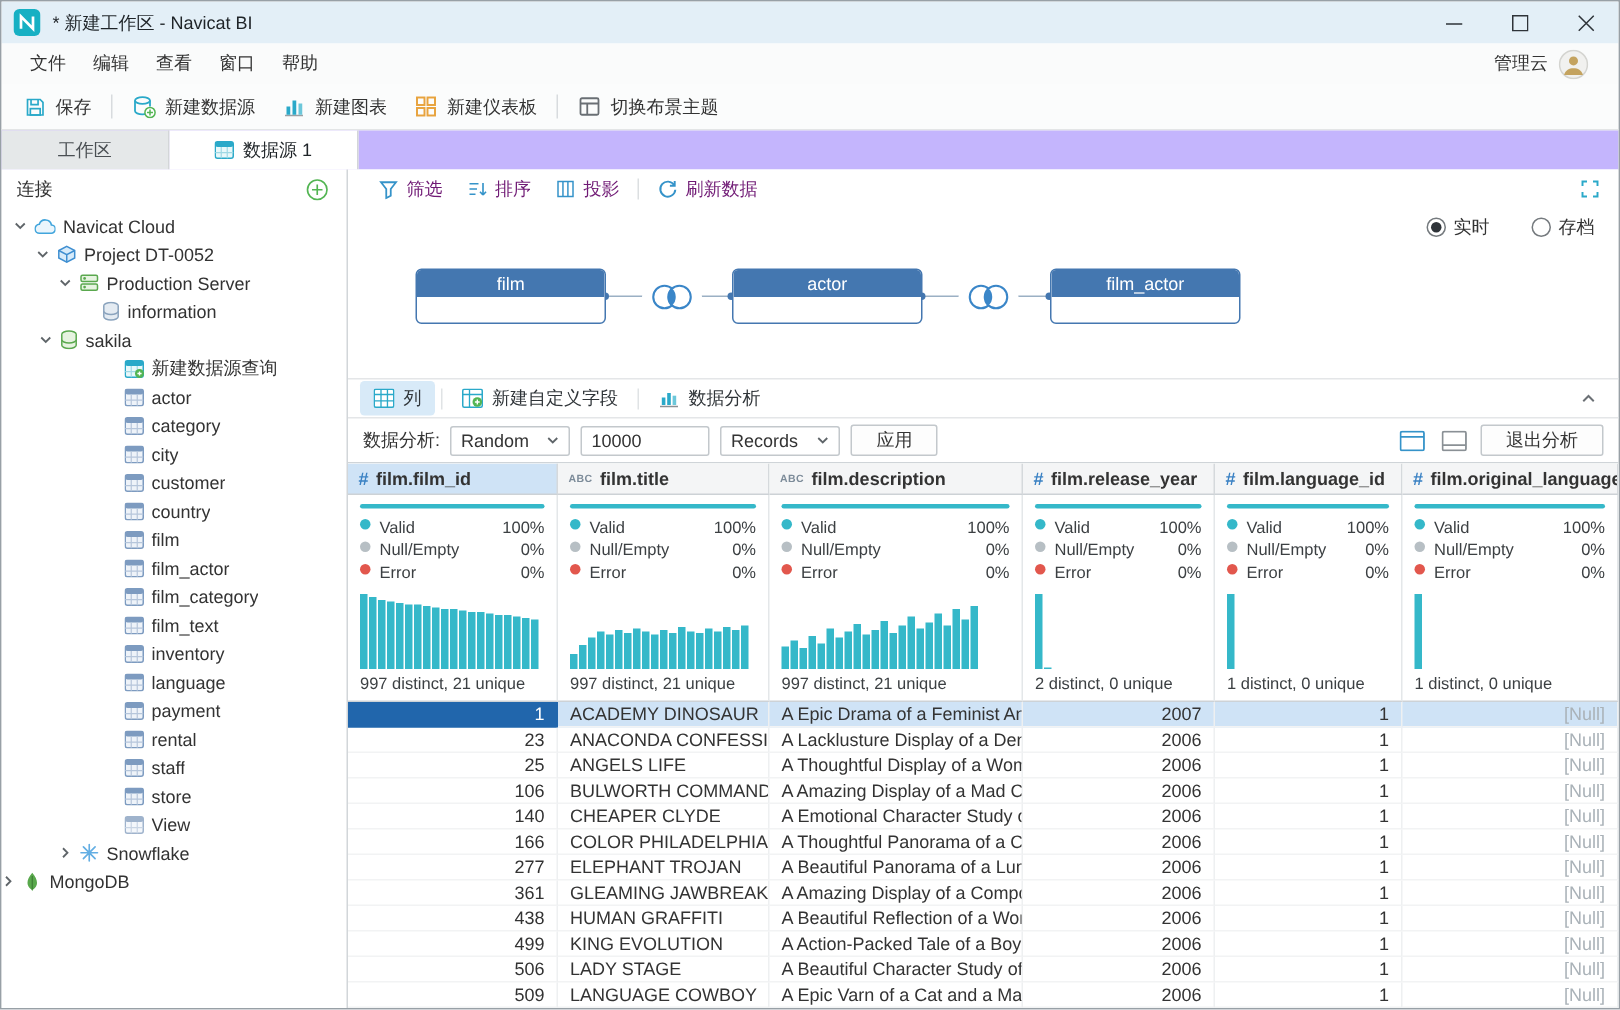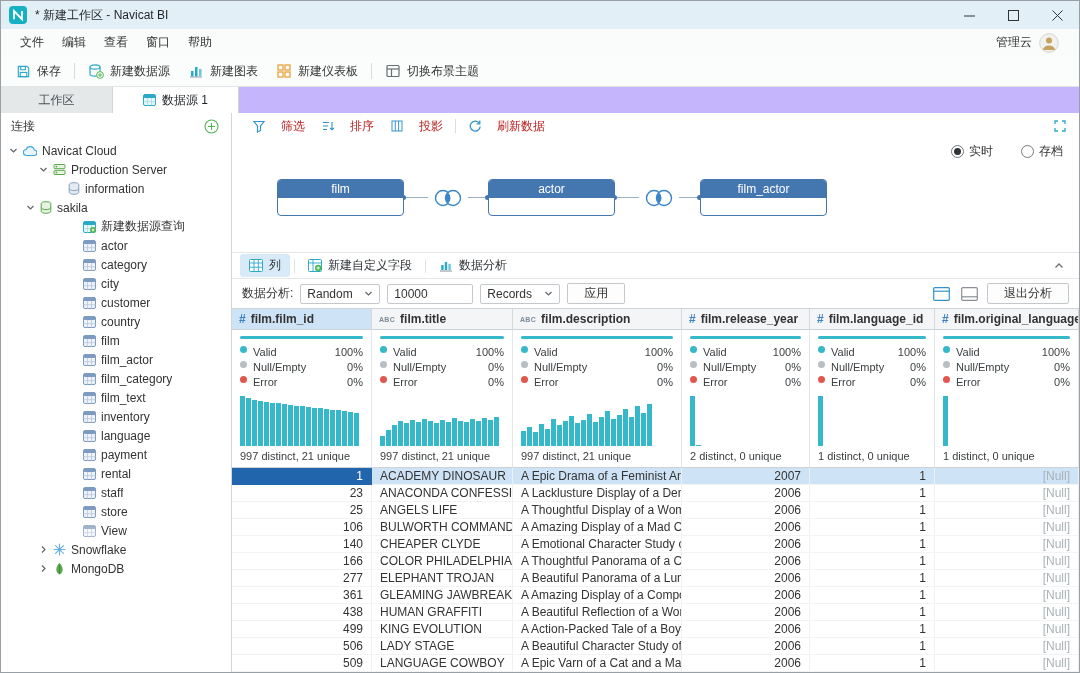--- a/index.html
+++ b/index.html
@@ -40,21 +40,21 @@
   .side-head{height:27px;display:flex;align-items:center;justify-content:space-between;padding:0 12px 0 10px}
   .tree{flex:1;overflow:hidden;padding-top:1px}
   .tree-item{height:19px;display:flex;align-items:center;gap:5px;white-space:nowrap;cursor:default}
   .arr-sp{width:9px;flex:none}
   .tree-label{overflow:hidden;text-overflow:ellipsis}
 
   .main{flex:1;display:flex;flex-direction:column;min-width:0;background:#fff}
 
   
   .qtoolbar{height:26px;display:flex;align-items:center;padding:0 12px}
-  .qbtn{display:flex;align-items:center;gap:15px;padding:0 8px;color:#b91c1c}
+  .qbtn{display:flex;align-items:center;gap:5px;padding:0 8px;color:#701a75}
   .qsep{width:1px;height:14px;background:#dcdfe1;margin:0 4px}
   .fsbtn{margin-left:auto;display:flex}
 
   
   .canvas{height:114px;position:relative;border-bottom:1px solid #e4e6e8}
   .mode{position:absolute;top:4px;right:16px;display:flex;gap:28px;align-items:center}
   .radio{display:flex;align-items:center}
   .rdot{width:13px;height:13px;border:1px solid #757a7e;border-radius:50%;display:inline-flex;
         align-items:center;justify-content:center;margin-right:5px;background:#fff}
   .rdot.sel::after{content:'';width:7px;height:7px;border-radius:50%;background:#2e3338}
@@ -247,20 +247,34 @@
                 <path d="M1.5 3 4.5 6 7.5 3" fill="none" stroke="#5f6569" stroke-width="1.2"></path>
               </svg>
             </span>
             <span class="icn">
               <svg width="14" height="12" viewBox="0 0 14 12">
                 <path d="M3.5 10.5a3 3 0 0 1-.3-6A4.2 4.2 0 0 1 11.3 5a2.7 2.7 0 0 1-.3 5.5z" fill="#eaf5fc" stroke="#41a5dc" stroke-width="1.1"></path>
               </svg>
             </span>
             <span class="tree-label">Navicat Cloud</span>
           </div>
+          <div class="tree-item" style="padding-left: 23px;">
+            <span class="icn">
+              <svg width="9" height="9" viewBox="0 0 9 9">
+                <path d="M1.5 3 4.5 6 7.5 3" fill="none" stroke="#5f6569" stroke-width="1.2"></path>
+              </svg>
+            </span>
+            <span class="icn">
+              <svg width="13" height="13" viewBox="0 0 13 13">
+                <path d="M6.5 1.2 11.8 4v5L6.5 11.8 1.2 9V4z" fill="#d7ebfa" stroke="#3f8fd1"></path>
+                <path d="M1.2 4l5.3 2.8L11.8 4M6.5 6.8v5" fill="none" stroke="#3f8fd1"></path>
+              </svg>
+            </span>
+            <span class="tree-label">Project DT-0052</span>
+          </div>
           <div class="tree-item" style="padding-left: 38px;">
             <span class="icn">
               <svg width="9" height="9" viewBox="0 0 9 9">
                 <path d="M1.5 3 4.5 6 7.5 3" fill="none" stroke="#5f6569" stroke-width="1.2"></path>
               </svg>
             </span>
             <span class="icn">
               <svg width="13" height="13" viewBox="0 0 13 13">
                 <rect x="1" y="1.5" width="11" height="4.2" rx="1" fill="#e7f4e1" stroke="#5aa84e"></rect>
                 <rect x="1" y="7.3" width="11" height="4.2" rx="1" fill="#e7f4e1" stroke="#5aa84e"></rect>
@@ -493,21 +507,21 @@
             </span>
             <span class="icn">
               <svg width="13" height="13" viewBox="0 0 13 13">
                 <g stroke="#63aee3" stroke-width="1.1" stroke-linecap="round">
                   <path d="M6.5 1v11M1 6.5h11M2.6 2.6l7.8 7.8M10.4 2.6l-7.8 7.8"></path>
                 </g>
               </svg>
             </span>
             <span class="tree-label">Snowflake</span>
           </div>
-          <div class="tree-item" style="padding-left: 38px;">
+          <div class="tree-item" style="">
             <span class="icn">
               <svg width="9" height="9" viewBox="0 0 9 9">
                 <path d="M3 1.5 6 4.5 3 7.5" fill="none" stroke="#5f6569" stroke-width="1.2"></path>
               </svg>
             </span>
             <span class="icn">
               <svg width="13" height="13" viewBox="0 0 13 13">
                 <path d="M6.5 0.8c2.6 3 3.6 5.6 3 8.1-.4 1.8-2 2.9-2.6 3.2l-.4 1.1-.4-1.1C5.5 11.8 3.9 10.7 3.5 8.9c-.6-2.5.4-5.1 3-8.1z" fill="#59a84c"></path>
                 <path d="M6.5 3v9" stroke="#3e7d36" stroke-width="0.8"></path>
               </svg>

